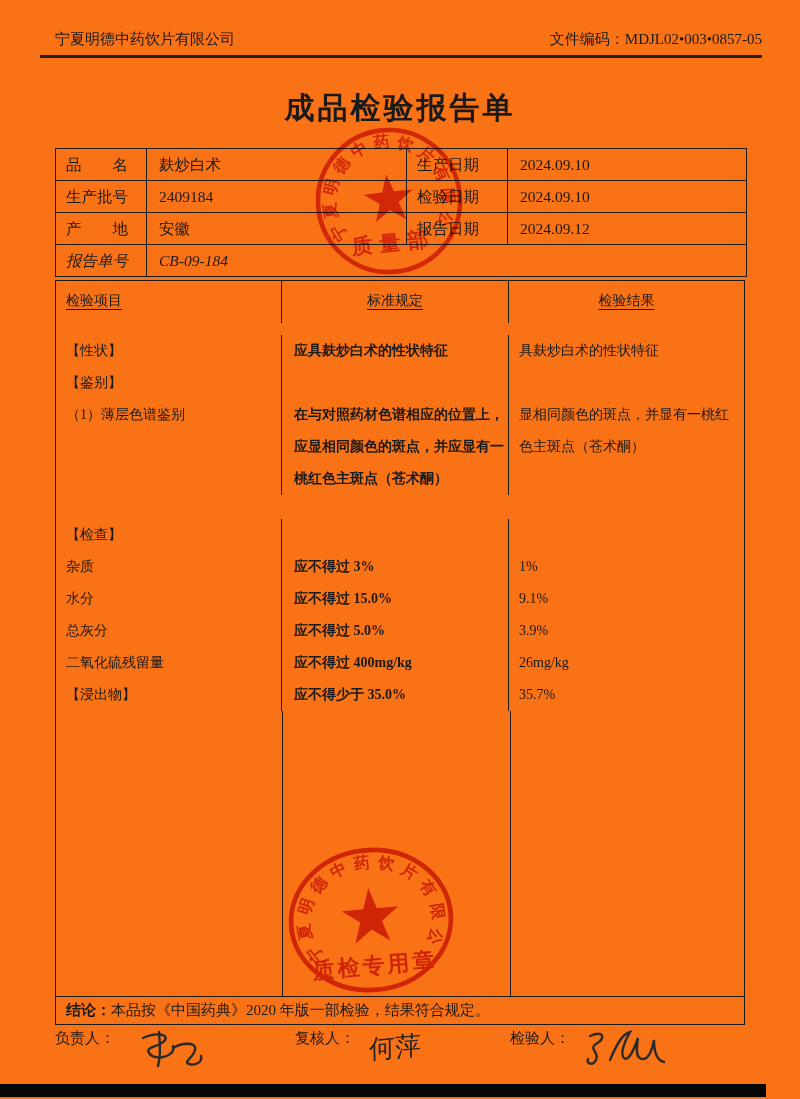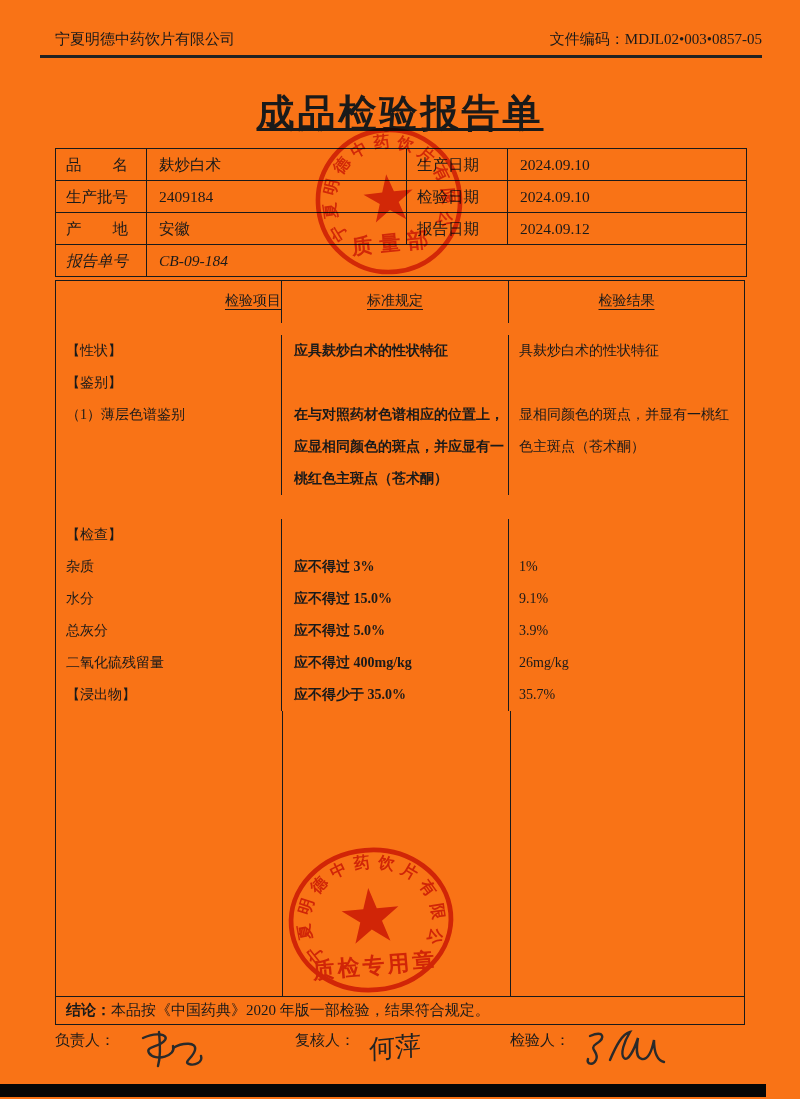--- a/index.html
+++ b/index.html
@@ -2,56 +2,56 @@
 <html><head>
 <meta charset="utf-8">
 <style>
   html,body{margin:0;padding:0;background:#e8e8e8;}
   .page{position:relative;width:800px;height:1099px;background:#f97316;margin:0 auto;
         font-family:"Liberation Serif","DejaVu Serif",serif;color:#1a1a1a;overflow:hidden;}
   
   .tophdr{position:absolute;top:30px;left:55px;width:707px;display:flex;justify-content:space-between;font-size:15px;}
   .hdr-rule{position:absolute;top:55px;left:40px;width:722px;height:3px;background:#222;}
   
-  .title{position:absolute;top:88px;left:0;width:100%;text-align:center;font-size:38px;font-weight:bold;letter-spacing:3px;text-decoration:underline;}
+  .title{position:absolute;top:88px;left:0;width:100%;text-align:center;font-size:30px;font-weight:bold;letter-spacing:3px;}
   
   .info{position:absolute;top:148px;left:55px;width:690px;border:1.6px solid #1a1a1a;font-size:15.5px;}
   .irow{display:flex;height:31px;line-height:31px;border-bottom:1.5px solid #1a1a1a;}
   .irow:last-child{border-bottom:none;font-style:italic;}
   .il{width:80px;padding-left:10px;border-right:1.5px solid #1a1a1a;}
   .iv{width:247px;padding-left:12px;border-right:1.5px solid #1a1a1a;}
   .il2{width:90px;padding-left:10px;border-right:1.5px solid #1a1a1a;}
   .iv2{flex:1;padding-left:12px;}
   .ivwide{flex:1;padding-left:12px;}
   
   .insp{position:absolute;top:280px;left:55px;width:690px;height:745px;border:1.6px solid #1a1a1a;
         display:flex;flex-direction:column;font-size:14px;box-sizing:border-box;}
   .hrow{display:flex;height:42px;flex:none;}
   .hc{line-height:40px;text-decoration:underline;text-underline-offset:4px;}
   .rows{flex:none;padding-top:12px;}
   .rrow{display:flex;}
   .c1{width:226px;padding-left:10px;border-right:1.5px solid #1a1a1a;box-sizing:border-box;line-height:32px;}
   .c2{width:227px;padding-left:12px;padding-right:2px;border-right:1.5px solid #1a1a1a;box-sizing:border-box;line-height:32px;font-weight:bold;}
   .c3{flex:1;padding-left:10px;padding-right:2px;box-sizing:border-box;line-height:32px;}
-  .h1c{width:226px;padding-left:10px;border-right:1.5px solid #1a1a1a;box-sizing:border-box;text-align:right;}
+  .h1c{width:226px;padding-left:10px;border-right:1.5px solid #1a1a1a;box-sizing:border-box;}
   .h2c{width:227px;border-right:1.5px solid #1a1a1a;box-sizing:border-box;text-align:center;}
   .h3c{flex:1;text-align:center;}
   .r0{height:32px}.r1{height:32px}.r2{height:96px}.r3{height:32px;margin-top:24px}
   .r4,.r5,.r6{height:32px}.r7{height:64px}.r8{height:32px}.r9{height:32px}
   .spacer{flex:1;display:flex;}
   .sp1{width:226px;border-right:1.5px solid #1a1a1a;}
   .sp2{width:227px;border-right:1.5px solid #1a1a1a;}
   .sp3{flex:1;}
   .concl{flex:none;border-top:1.5px solid #1a1a1a;padding:3px 10px;font-size:15px;line-height:21px;}
   .concl b{font-weight:bold;}
   
   .sigs{position:absolute;top:1030px;left:55px;width:700px;display:flex;font-size:15px;}
   .sg{display:flex;align-items:flex-start;}
   .sg1{width:240px;}.sg2{width:215px;}.sg3{flex:1;}
-  .siglabel{line-height:20px;white-space:nowrap;}
+  .siglabel{line-height:20px;white-space:nowrap;font-family:Liberation Mono, monospace;}
   .sigmark{margin-left:10px;margin-top:-4px;}
   .signame{display:inline-block;margin-left:14px;font-size:26px;color:#222;transform:rotate(-5deg) skewX(-4deg);}
   
   .stamp{position:absolute;mix-blend-mode:multiply;opacity:.85;}
   .stamp-top{left:303px;top:115px;}
   .stamp-bot{left:276px;top:840px;}
   
   .scanbar{position:absolute;left:0;top:1084px;width:766px;height:13px;background:#060606;}
 </style>
 </head>

